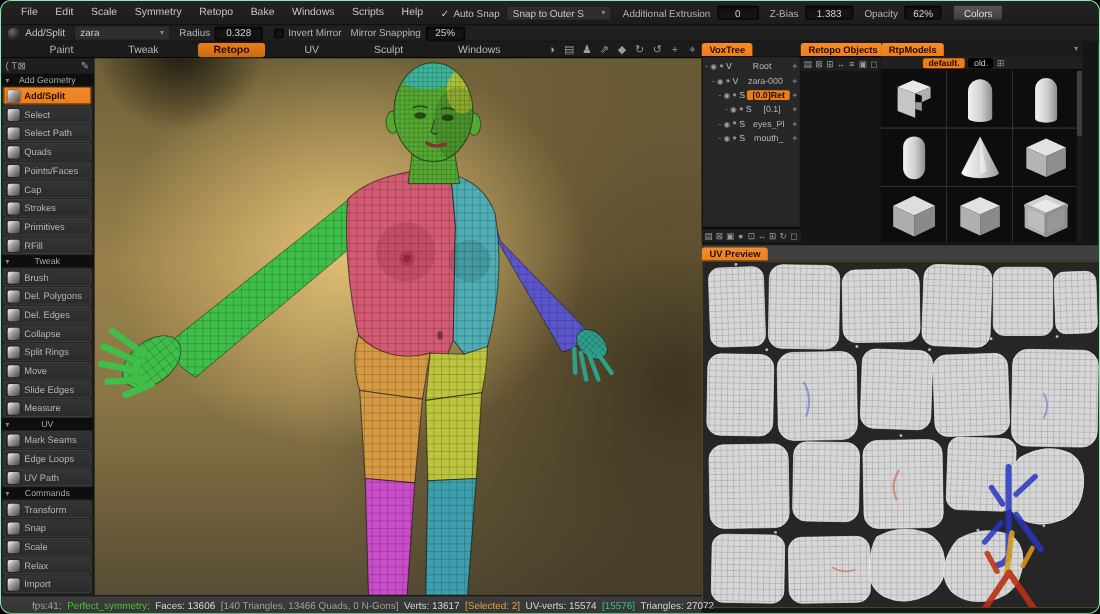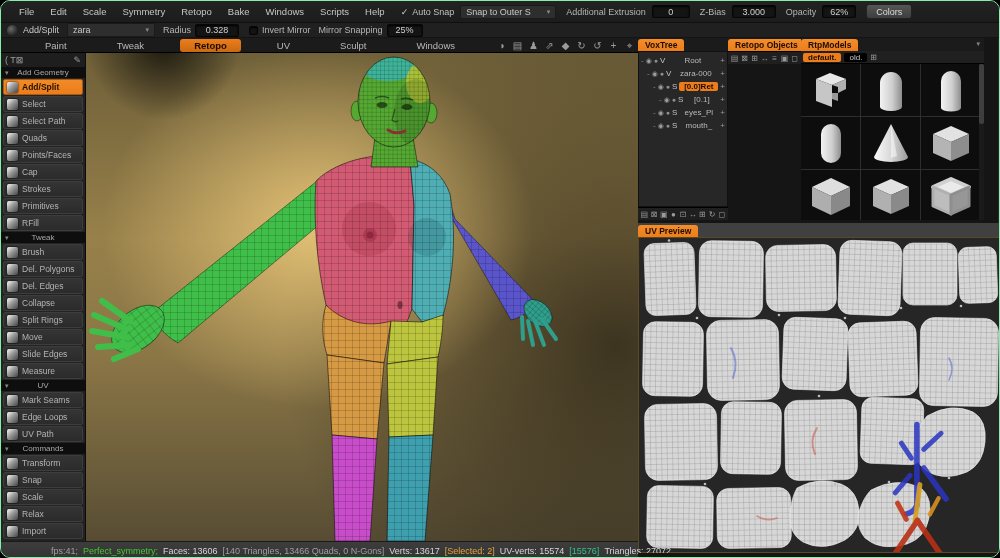--- a/index.html
+++ b/index.html
@@ -96,40 +96,40 @@
   .vrow .vlabel { flex:1 1 auto; overflow:hidden;text-align:center; }
   .vrow .vlabel.sel { background:var(--accent,#ed7d1b); color:#1d0d00; border-radius:2px;
     padding:0 2px; font-weight:bold; }
   .vrow .plus { color:#9a9a9a; margin-left:auto; padding-right:2px; }
   .strip13 { height:13px; background:#1f1f1f; border-top:1px solid #000; display:flex;
     align-items:center; gap:1px; padding:0 2px; }
   .strip13 .vicon { font-size:8px; width:9px; line-height:11px; }
   .subtabs { height:13px; display:flex; align-items:center; gap:3px; background:#202020;
     padding-left:2px; border-bottom:1px solid #000; }
   .subtab { font-size:8px; padding:0 5px; border-radius:2px; background:#000000; color:#ccc; }
-  .subtab.active { background:var(--accent,#ed7d1b); color:#1d0d00; font-weight:bold; }
+  .subtab.active { background:var(--accent,#ed7d1b); color:#1d0d00; font-weight:bold;margin-left:36px; }
   .subico { color:#9a9a9a; font-size:8px; }
   .rtpgrid { display:grid; grid-template-columns:repeat(3,59px); grid-auto-rows:52px;
     background:#0a0a0a; gap:1px; padding-top:0; width:177px; float:left; }
   .cell { background:#0d0d0d; display:flex; align-items:center; justify-content:center;
     outline:1px solid #2e2e2e; }
   .scroll { float:right; width:5px; height:156px; background:#1a1a1a; }
   .scroll .thumb { width:5px; height:60px; background:#3f3f3f; border-radius:2px; }
   .pdrop { position:absolute; right:4px; top:2px; color:#8a8a8a; font-size:7px; }
 
   
   .uvpanel { position:absolute; left:637px; top:222px; width:363px; height:330px; }
   .uvtabrow { height:14px; background:#404040; display:flex; align-items:flex-end; }
   .uvbody { width:363px; height:316px; background:#262626; border:1px solid #5a4a22;
     position:relative; overflow:hidden; }
 
   
   .statusbar { position:absolute; left:0; top:540px; width:637px; height:18px;
     background:linear-gradient(#3d3d3d,#333); border-top:1px solid #1a1a1a; display:flex;
-    align-items:center; padding-left:50px; gap:5px; font-size:9px; white-space:nowrap; }
+    align-items:center; padding-left:28px; gap:5px; font-size:9px; white-space:nowrap; }
   .st-dim { color:#9f9f9f; }
   .st-lit { color:#d6d6d6; }
   .st-green { color:#46c832; }
   .st-teal { color:#36c08a; }
   .st-orange { color:#e8a33a; }
   .bottomfill { position:absolute; left:637px; top:552px; width:363px; height:6px; background:#151515; }
 </style>
 </head>
 <body>
 
@@ -152,21 +152,21 @@
       <span class="checkmark">✓</span>
       <span>Auto Snap</span>
     </label>
     <div class="dd" style="width:96px;justify-content:space-between;margin-left:4px">
       <span>Snap to Outer S</span>
       <span class="ar">▾</span>
     </div>
     <span class="lbl">Additional Extrusion</span>
     <span class="field" style="width:38px">0</span>
     <span class="lbl">Z-Bias</span>
-    <span class="field" style="width:44px">3.000</span>
+    <span class="field" style="width:44px">1.383</span>
     <span class="lbl">Opacity</span>
     <span class="field" style="width:34px">62%</span>
     <button class="btn">Colors</button>
   </div>
 
   <div class="toolbar2">
     <span class="brush-ico"></span>
     <span class="t2label">Add/Split</span>
     <div class="dd w88">
       <span>zara</span>

